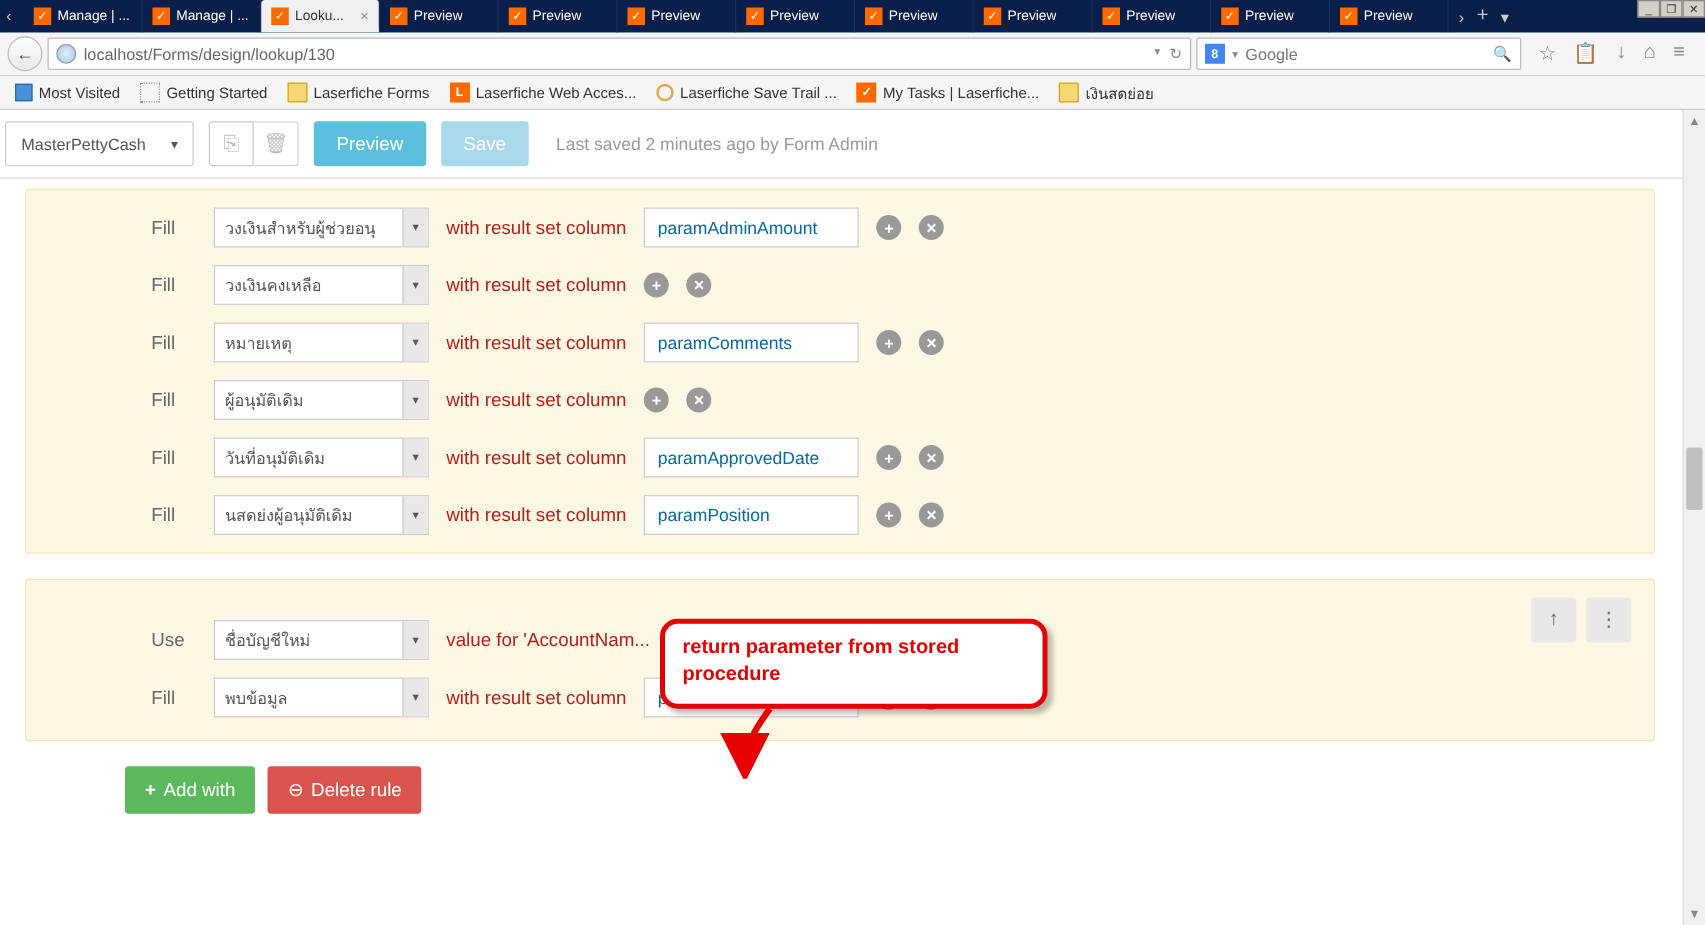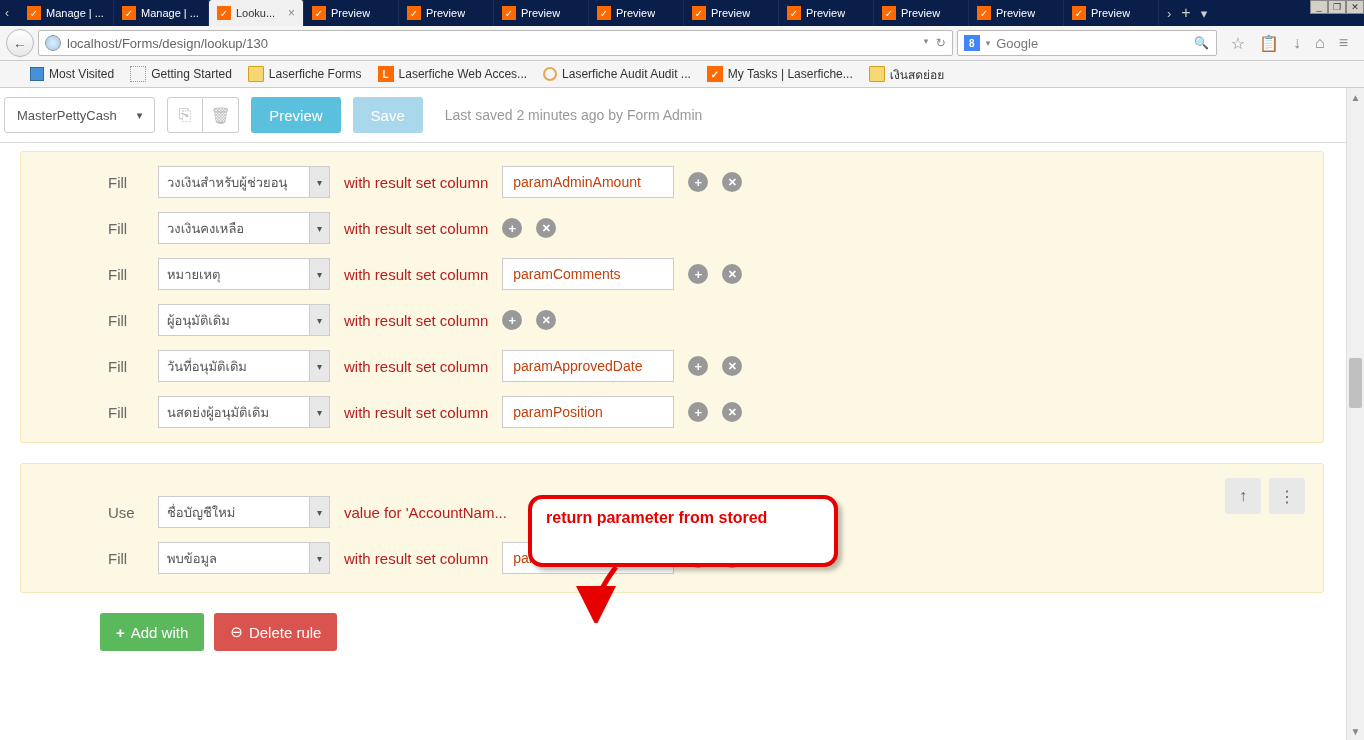--- a/index.html
+++ b/index.html
@@ -27,21 +27,21 @@
 .reload { color:#888; font-size:12px; cursor:pointer; position:relative; }
 .reload::before { content:"▾"; position:absolute; left:-12px; font-size:9px; color:#888;}
 .search-bar { width: 260px; height: 26px; border: 1px solid #bbb; background: #fff; display: flex; align-items: center; padding: 0 6px; gap: 6px; border-radius: 2px; }
 .search-bar input { border: none; outline: none; flex:1; font-size: 13px; color:#999; }
 .g-icon { width:16px; height:16px; background:#4285f4; color:#fff; font-size:10px; display:flex; align-items:center; justify-content:center; flex-shrink:0; font-weight:bold;}
 .mag { color:#888; font-size:12px; cursor:pointer;}
 .toolbar-icons { display:flex; gap:14px; padding:0 10px; color:#888; font-size:16px; }
 .toolbar-icons span { cursor:pointer; }
 
 
-.bookmarks-bar { height: 27px; background: #f5f5f5; border-bottom: 1px solid #ccc; display: flex; align-items: center; padding: 0 24px; gap: 4px; font-size: 12px; }
+.bookmarks-bar { height: 27px; background: #f5f5f5; border-bottom: 1px solid #ccc; display: flex; align-items: center; padding: 0 6px; gap: 4px; font-size: 12px; }
 .bookmark { display:flex; align-items:center; gap:5px; padding:2px 6px; cursor:pointer; color:#333; border-radius:2px; }
 .bm-icon { width:16px; height:16px; flex-shrink:0; }
 .bm-icon.dotted { border:1px dotted #999; }
 .bm-icon.folder { background:#f7d774; border:1px solid #d4a017; border-radius:1px; }
 .bm-icon.orange { background:#ff6a00; color:#fff; display:flex; align-items:center; justify-content:center; font-size:10px; font-weight:bold;}
 .bm-icon.circle { border:2px solid #e4a853; border-radius:50%; width:14px; height:14px;}
 .bm-icon.blue { width:14px; height:14px; background:#4a90d9; border:1px solid #2c6aa0;}
 
 
 .app-toolbar { height: 55px; background:#fff; border-bottom:1px solid #ddd; display:flex; align-items:center; padding:0 4px; gap:12px; }
@@ -51,27 +51,27 @@
 .icon-group .icon-btn:first-child { border-radius:3px 0 0 3px; }
 .icon-group .icon-btn:last-child { border-radius:0 3px 3px 0; border-left:none; }
 .btn { height:36px; padding:0 18px; border:none; border-radius:3px; color:#fff; font-size:15px; cursor:pointer; }
 .btn-preview { background:#5bc0de; }
 .btn-save { background:#a9d8ec; }
 .save-status { color:#999; font-size:14px; margin-left:10px; }
 
 
 .content-scroll { position:absolute; top:143px; bottom:0; left:0; right:20px; overflow-y:auto; }
 .content-inner { padding:8px 20px 40px; }
-.rule-panel { background:#fcf8e3; border:1px solid #f5e8b8; border-radius:3px; padding:8px 7px 14px; margin-bottom:20px; }
+.rule-panel { background:#fcf8e3; border:1px solid #f5e8b8; border-radius:3px; padding:8px 20px 14px; margin-bottom:20px; }
 .rule-row { display:flex; align-items:center; gap:14px; padding:14px 0 0 80px; }
 .rule-label { width:36px; color:#666; font-size:15px; text-align:left; flex-shrink:0; }
 .rule-select { width:172px; height:32px; border:1px solid #ccc; background:#fff; position:relative; padding:0 8px; display:flex; align-items:center; color:#555; cursor:pointer; flex-shrink:0;}
 .rule-select .arrow { position:absolute; right:0; top:0; width:20px; height:30px; background:#e8e8e8; border-left:1px solid #ccc; display:flex; align-items:center; justify-content:center; font-size:10px; color:#555;}
 .rule-mid { color:#b91c1c; font-size:15px; flex-shrink:0;}
-.rule-input { width:172px; height:32px; border:1px solid #ccc; background:#fff; padding:0 10px; color:#c2410c; font-size:14px; flex-shrink:0; outline:none;}
+.rule-input { width:172px; height:32px; border:1px solid #ccc; background:#fff; padding:0 10px; color:#0369a1; font-size:14px; flex-shrink:0; outline:none;}
 .circle-btn { width:20px; height:20px; border-radius:50%; background:#999; color:#fff; display:flex; align-items:center; justify-content:center; font-size:13px; cursor:pointer; flex-shrink:0; font-weight:bold;}
 .panel-actions { position:absolute; right:18px; top:14px; display:flex; gap:8px;}
 .sq-btn { width:36px; height:36px; background:#e8e8e8; border-radius:3px; display:flex; align-items:center; justify-content:center; color:#666; cursor:pointer; font-size:16px;}
 .rule2 { position:relative; padding-top:18px; padding-bottom:18px; }
 
 
 .action-row { display:flex; gap:10px; margin-top:4px; padding-left:80px;}
 .btn-add { background:#5cb85c; height:38px; padding:0 16px; border:none; border-radius:3px; color:#fff; font-size:15px; cursor:pointer; display:flex; align-items:center; gap:6px;}
 .btn-del { background:#d9534f; height:38px; padding:0 16px; border:none; border-radius:3px; color:#fff; font-size:15px; cursor:pointer; display:flex; align-items:center; gap:6px;}
 
@@ -195,21 +195,21 @@
     <div class="bookmark">
       <span class="bm-icon folder"></span>
       <span>Laserfiche Forms</span>
     </div>
     <div class="bookmark">
       <span class="bm-icon orange">L</span>
       <span>Laserfiche Web Acces...</span>
     </div>
     <div class="bookmark">
       <span class="bm-icon circle"></span>
-      <span>Laserfiche Audit Audit ...</span>
+      <span>Laserfiche Save Trail ...</span>
     </div>
     <div class="bookmark">
       <span class="bm-icon orange">✓</span>
       <span>My Tasks | Laserfiche...</span>
     </div>
     <div class="bookmark">
       <span class="bm-icon folder"></span>
       <span>เงินสดย่อย</span>
     </div>
   </div>
@@ -340,20 +340,21 @@
       
       
     </div>
 
   </div>
 </div>
 
 <div class="callout">
   <div class="callout-box">
     <div>return parameter from stored</div>
+    <div>procedure</div>
   </div>
   <svg class="callout-arrow" width="60" height="60">
     <defs>
         <marker id="ah" markerWidth="8" markerHeight="8" refX="5" refY="4" orient="auto">
           <path d="M0,0 L8,4 L0,8 Z" fill="#e60000"></path>
         </marker>
       </defs>
     <path d="M40,4 Q20,30 20,48" stroke="#e60000" stroke-width="5" fill="none" marker-end="url(#ah)"></path>
   </svg>
 </div>

